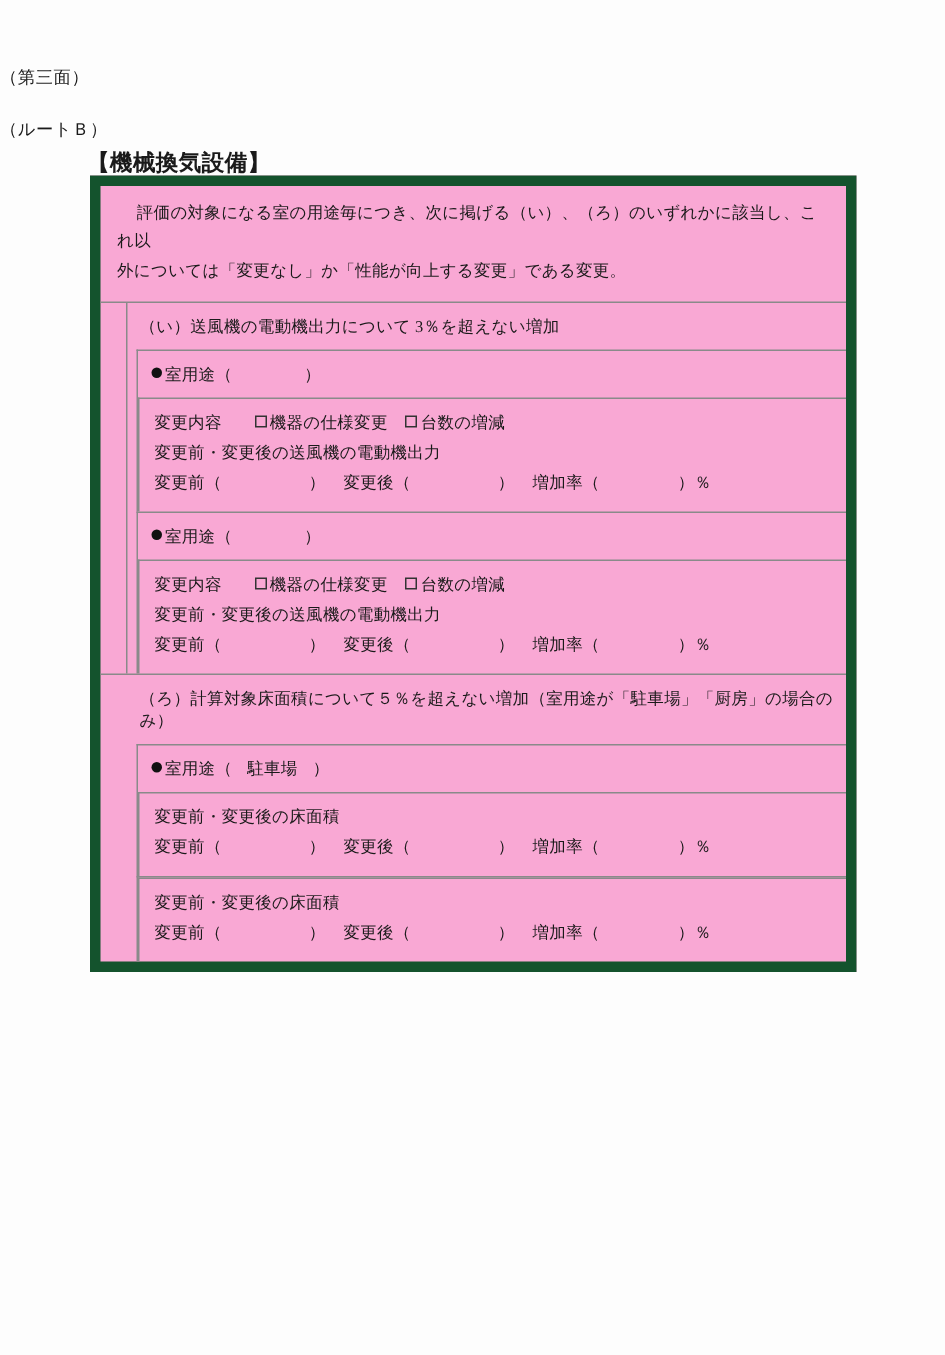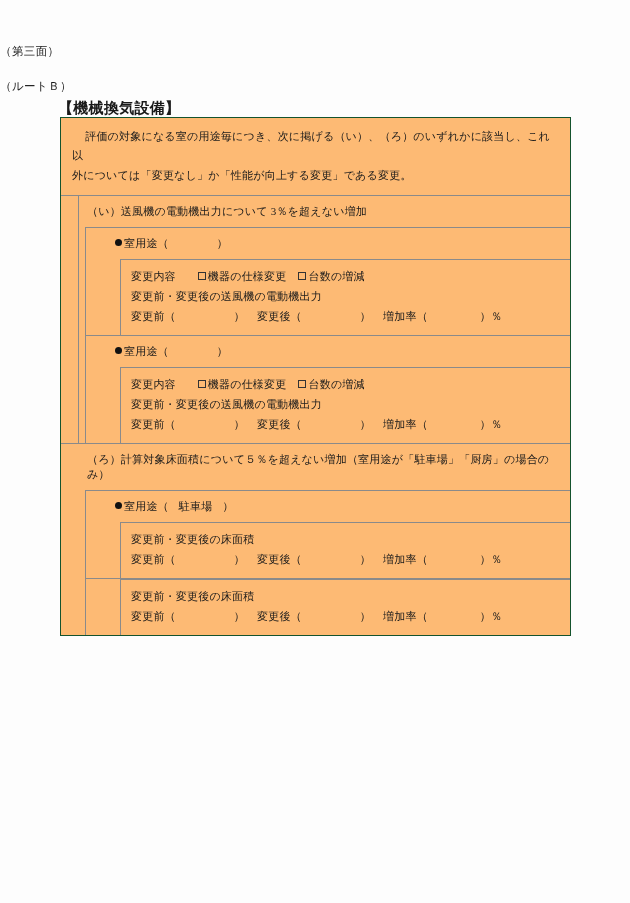--- a/index.html
+++ b/index.html
@@ -42,23 +42,23 @@
     font-weight: bold;
     letter-spacing: 0.3px;
   }
 
   
   .outer-box {
     position: absolute;
     left: 60px;
     top: 117px;
     width: 511px;
-    border: 1px solid #14532d;
+    border: 7px solid #14532d;
     box-sizing: border-box;
-    background: #fdba74;
+    background: #f9a8d4;
   }
 
   .intro-cell {
     padding: 9px 11px 10px 11px;
     font-size: 11px;
     line-height: 1.75;
     letter-spacing: 0.2px;
     border-bottom: 1px solid #8a8a8a;
   }
   .intro-cell .l1 { text-indent: 1.2em; }
@@ -82,21 +82,20 @@
     font-size: 11px;
     letter-spacing: 0.2px;
     padding: 8px 6px 8px 8px;
   }
 
   
   .room-block {
     margin: 0 0 0 6px;
     border-top: 1px solid #8a8a8a;
     border-left: 1px solid #8a8a8a;
-    padding-left: 20px;
   }
   .room-head {
     font-size: 11px;
     letter-spacing: 0.2px;
     padding: 8px 6px 8px 9px;
   }
   .bullet {
     display: inline-block;
     width: 7px; height: 7px;
     border-radius: 50%;
@@ -104,21 +103,20 @@
     vertical-align: 1px;
     margin-right: 2px;
   }
   .blank { display: inline-block; }
   .blank.w-room   { width: 48px; }
   .blank.w-filled { width: 10px; }
   .blank.w-val    { width: 58px; }
   .blank.w-rate   { width: 52px; }
 
   .detail-box {
-    margin-left: 14px;
     border-top: 1px solid #8a8a8a;
     border-left: 1px solid #8a8a8a;
     padding: 7px 6px 8px 10px;
   }
   .detail-line {
     font-size: 11px;
     letter-spacing: 0.2px;
     line-height: 1.0;
     padding: 4px 0 5px 0;
   }

